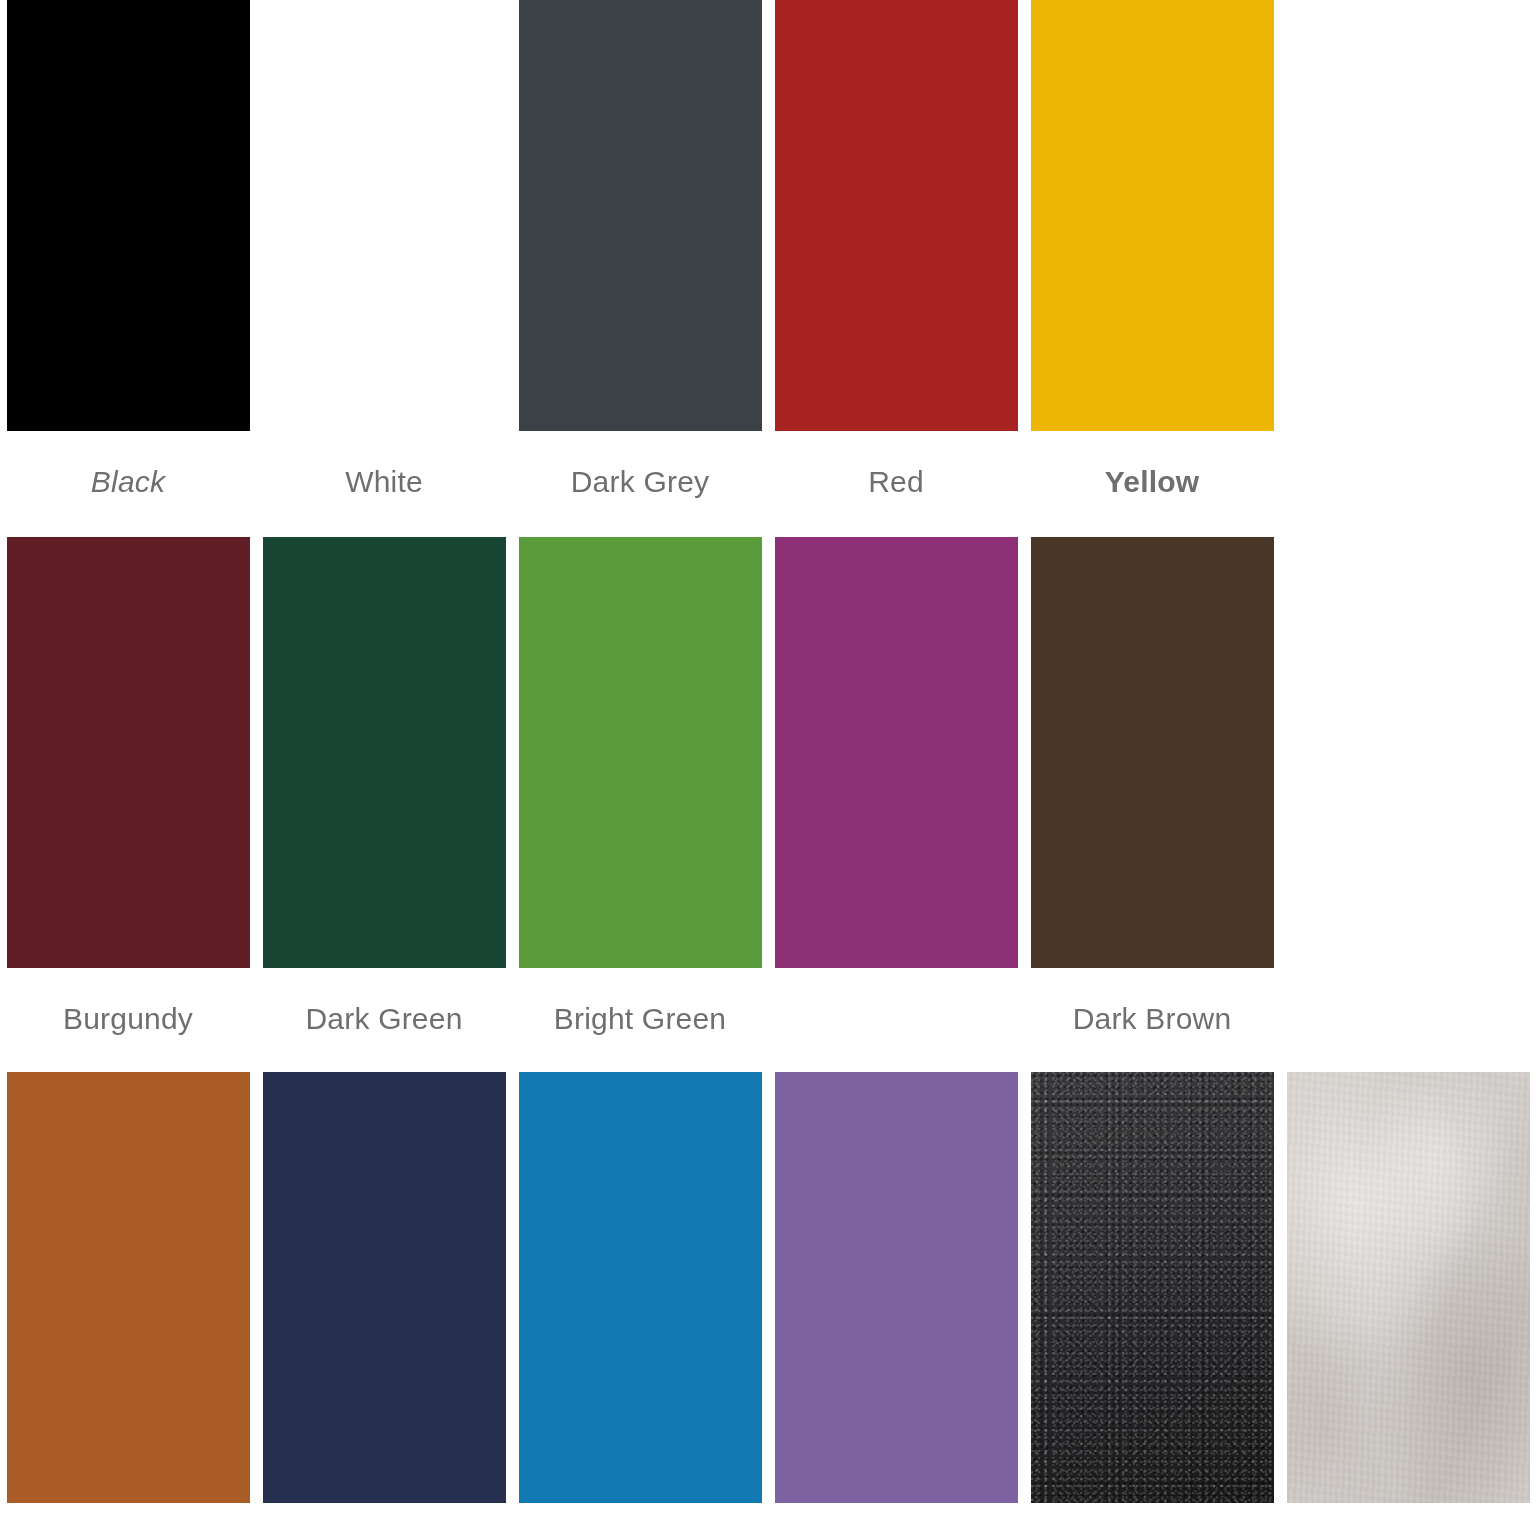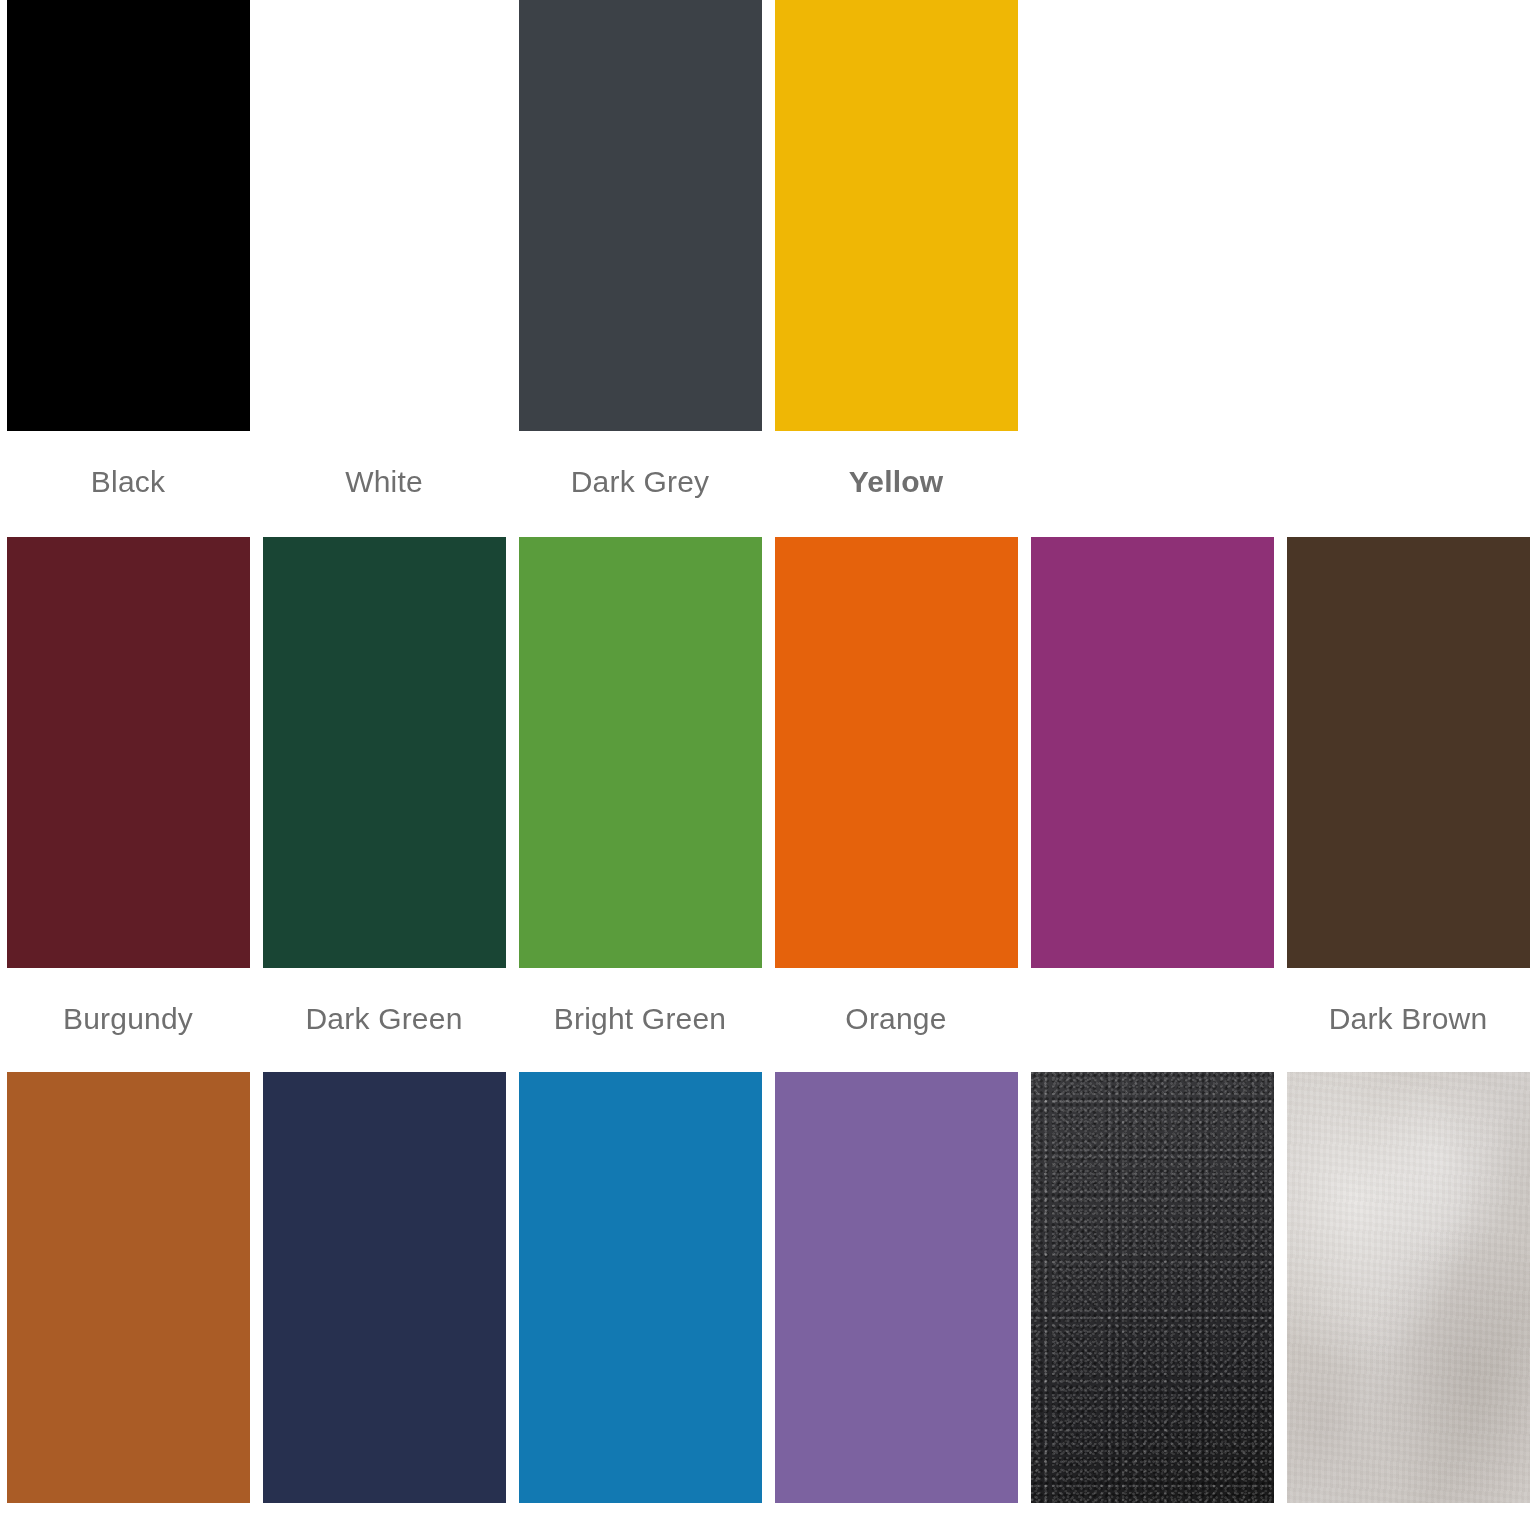--- a/index.html
+++ b/index.html
@@ -109,51 +109,51 @@
   }
 </style>
 </head>
 <body>
 
 <div id="palette">
 
 <div class="swatch-row row-1">
       <div class="swatch-cell">
         <div class="chip" style="background-color: rgb(0, 0, 0);"></div>
-        <div class="chip-label" style="color: rgb(111, 111, 111);">Black</div>
+        <div class="chip-label" style="color: rgb(111, 111, 111); font-style: italic;">Black</div>
       </div>
       <div class="swatch-cell">
         <div class="chip bordered" style="background-color: rgb(255, 255, 255);"></div>
         <div class="chip-label" style="color: rgb(111, 111, 111);">White</div>
       </div>
       <div class="swatch-cell">
         <div class="chip" style="background-color: rgb(60, 65, 71);"></div>
         <div class="chip-label" style="color: rgb(111, 111, 111);">Dark Grey</div>
+      </div>
+      <div class="swatch-cell">
+        <div class="chip" style="background-color: rgb(167, 35, 34);"></div>
+        <div class="chip-label" style="color: rgb(111, 111, 111);">Red</div>
       </div>
       <div class="swatch-cell">
         <div class="chip" style="background-color: rgb(239, 183, 5);"></div>
         <div class="chip-label" style="color: rgb(111, 111, 111); font-weight: bold;">Yellow</div>
       </div>
     </div>
     <div class="swatch-row row-2">
       <div class="swatch-cell">
         <div class="chip" style="background-color: rgb(96, 29, 38);"></div>
         <div class="chip-label" style="color: rgb(111, 111, 111);">Burgundy</div>
       </div>
       <div class="swatch-cell">
         <div class="chip" style="background-color: rgb(25, 69, 52);"></div>
         <div class="chip-label" style="color: rgb(111, 111, 111);">Dark Green</div>
       </div>
       <div class="swatch-cell">
         <div class="chip" style="background-color: rgb(90, 156, 60);"></div>
         <div class="chip-label" style="color: rgb(111, 111, 111);">Bright Green</div>
-      </div>
-      <div class="swatch-cell">
-        <div class="chip" style="background-color: rgb(229, 98, 12);"></div>
-        <div class="chip-label" style="color: rgb(111, 111, 111);">Orange</div>
       </div>
       <div class="swatch-cell">
         <div class="chip" style="background-color: rgb(142, 48, 118);"></div>
       </div>
       <div class="swatch-cell">
         <div class="chip" style="background-color: rgb(74, 54, 38);"></div>
         <div class="chip-label" style="color: rgb(111, 111, 111);">Dark Brown</div>
       </div>
     </div>
     <div class="swatch-row row-3">

